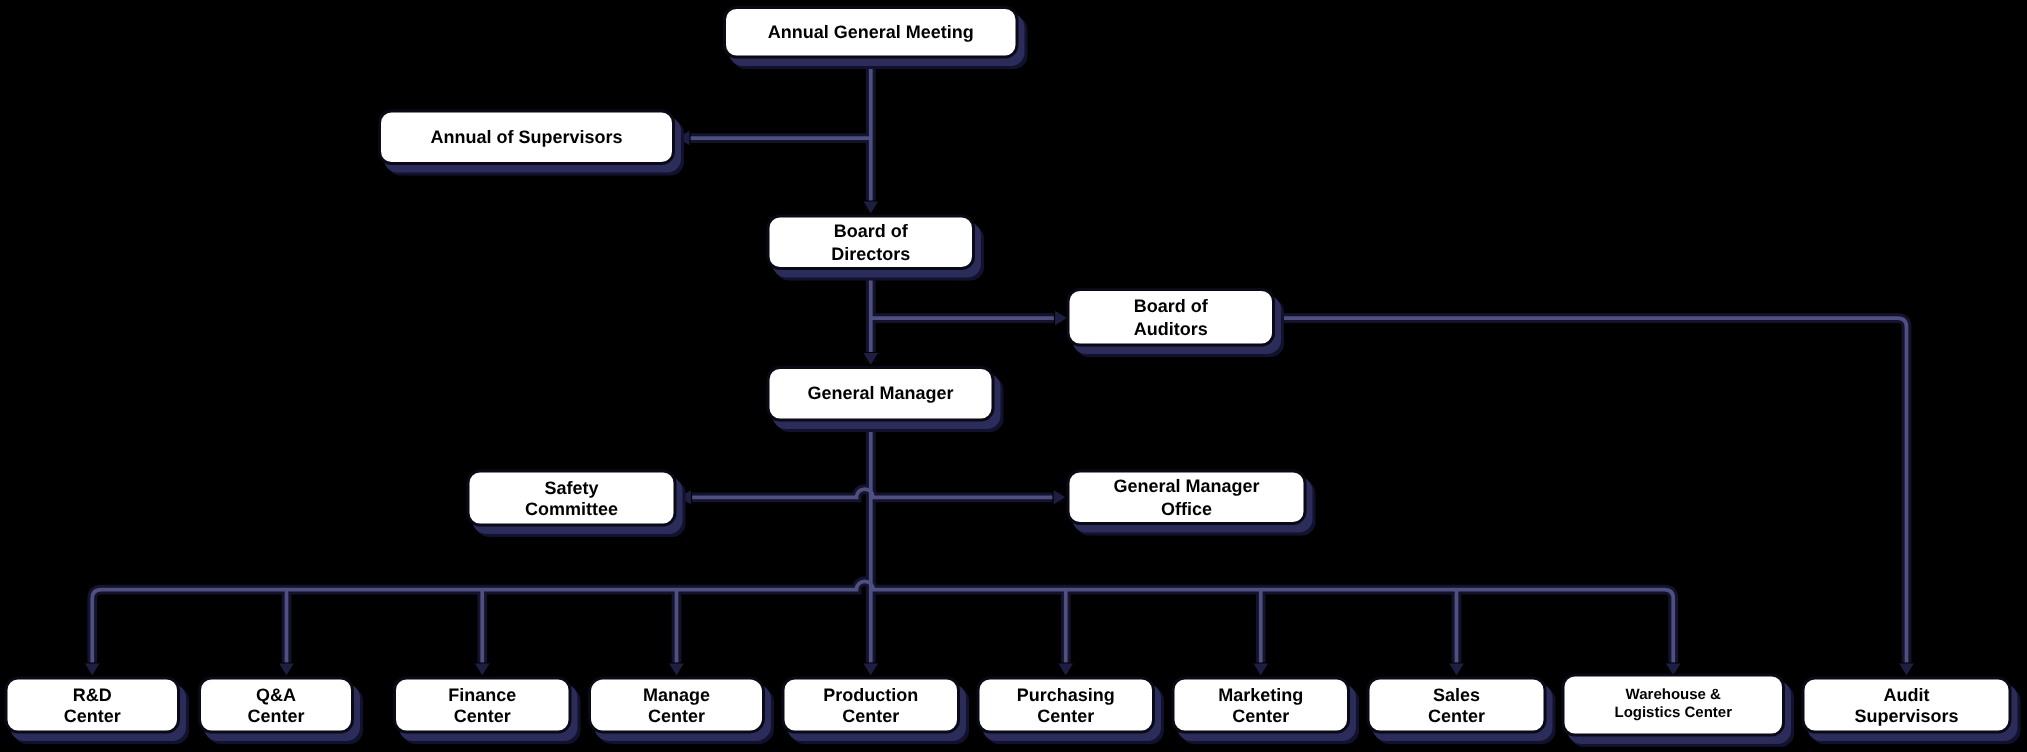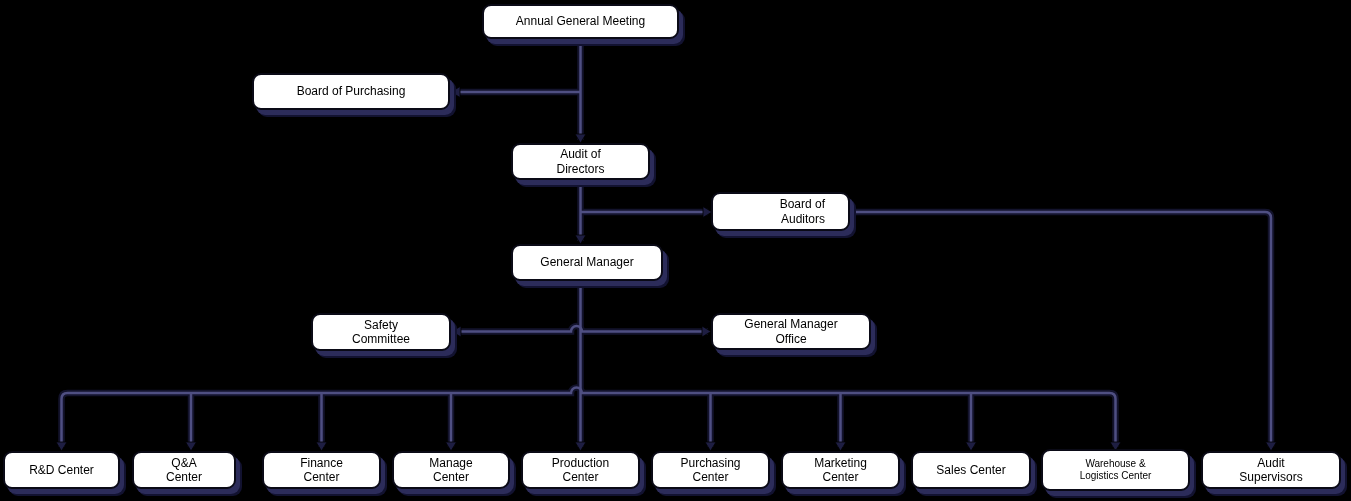--- a/index.html
+++ b/index.html
@@ -13,29 +13,29 @@
   .edge-outline use{stroke:var(--line-edge,#13132c);stroke-width:6.5;fill:none;}
   .edge-core use{stroke:var(--line-core,#4f4f82);stroke-width:2.5;fill:none;}
   .arrowheads path{fill:var(--arrow-fill,#1e1e42);stroke:#000;stroke-width:0.8;}
   .node{
     position:absolute;box-sizing:border-box;
     display:flex;align-items:center;justify-content:center;
     background:var(--box-fill,#fff);
     border:2px solid var(--box-border,#0a0a16);
     border-radius:9px;
     box-shadow:4px 5px 0 var(--box-shadow,#2c2c5a),6px 7px 0 #121230;
-    font-weight:400;font-size:12px;line-height:1.2;
+    font-weight:700;font-size:12px;line-height:1.2;
     color:var(--text-color,#000);
     text-align:center;padding:2px 23px;
   }
   
   #n-agm  {left:482px; top:4px;   width:197px;height:35px;}
   #n-bos  {left:252px; top:73px;  width:198px;height:37px;}
   #n-bod  {left:511px; top:143px; width:139px;height:37px;}
-  #n-boa  {left:711px; top:192px; width:139px;height:39px;text-align:right;}
+  #n-boa  {left:711px; top:192px; width:139px;height:39px;}
   #n-gm   {left:511px; top:244px; width:152px;height:37px;}
   #n-sc   {left:311px; top:313px; width:140px;height:38px;}
   #n-gmo  {left:711px; top:313px; width:160px;height:37px;}
   #n-rd   {left:3px;   top:451px; width:117px;height:38px;}
   #n-qa   {left:132px; top:451px; width:104px;height:38px;}
   #n-fin  {left:262px; top:451px; width:119px;height:38px;}
   #n-man  {left:392px; top:451px; width:118px;height:38px;border-radius:10px;}
   #n-prod {left:521px; top:451px; width:119px;height:38px;}
   #n-pur  {left:651px; top:451px; width:119px;height:38px;}
   #n-mkt  {left:781px; top:451px; width:119px;height:38px;}
@@ -96,22 +96,22 @@
       <path d="M575 442 L586 442 L580.5 451 Z"></path>
       <path d="M705 442 L716 442 L710.5 451 Z"></path>
       <path d="M835 442 L846 442 L840.5 451 Z"></path>
       <path d="M965.5 442 L976.5 442 L971 451 Z"></path>
       <path d="M1110 442 L1121 442 L1115.5 451 Z"></path>
       <path d="M1265.5 442 L1276.5 442 L1271 451 Z"></path>
     </g>
   </svg>
 
   <div class="node" id="n-agm">Annual General Meeting</div>
-  <div class="node" id="n-bos">Board of Purchasing</div>
-  <div class="node" id="n-bod">Audit of Directors</div>
+  <div class="node" id="n-bos">Annual of Supervisors</div>
+  <div class="node" id="n-bod">Board of Directors</div>
   <div class="node" id="n-boa">Board of Auditors</div>
   <div class="node" id="n-gm">General Manager</div>
   <div class="node" id="n-sc">Safety Committee</div>
   <div class="node" id="n-gmo">General Manager Office</div>
   <div class="node" id="n-rd">R&amp;D Center</div>
   <div class="node" id="n-qa">Q&amp;A Center</div>
   <div class="node" id="n-fin">Finance Center</div>
   <div class="node" id="n-man">Manage Center</div>
   <div class="node" id="n-prod">Production Center</div>
   <div class="node" id="n-pur">Purchasing Center</div>

